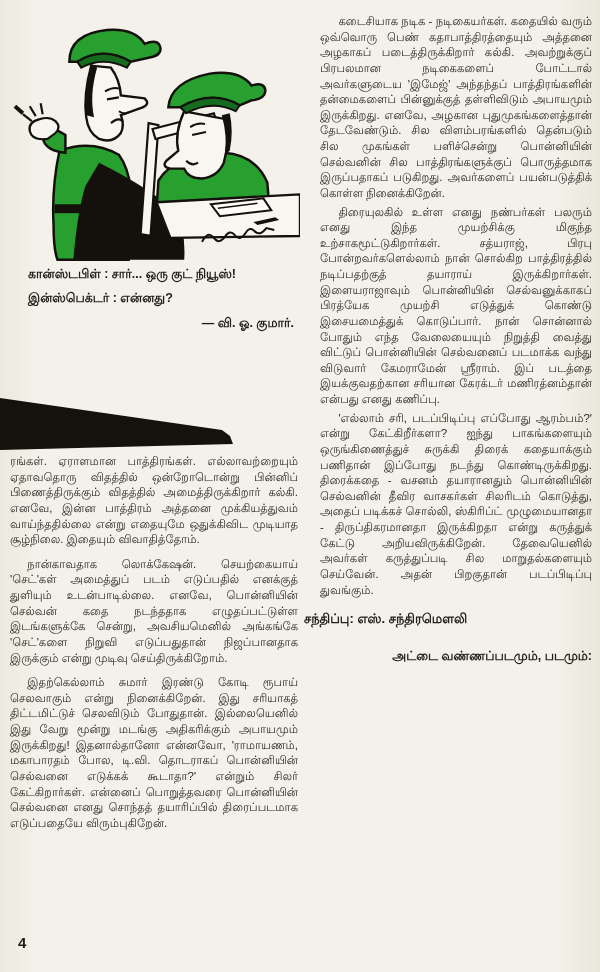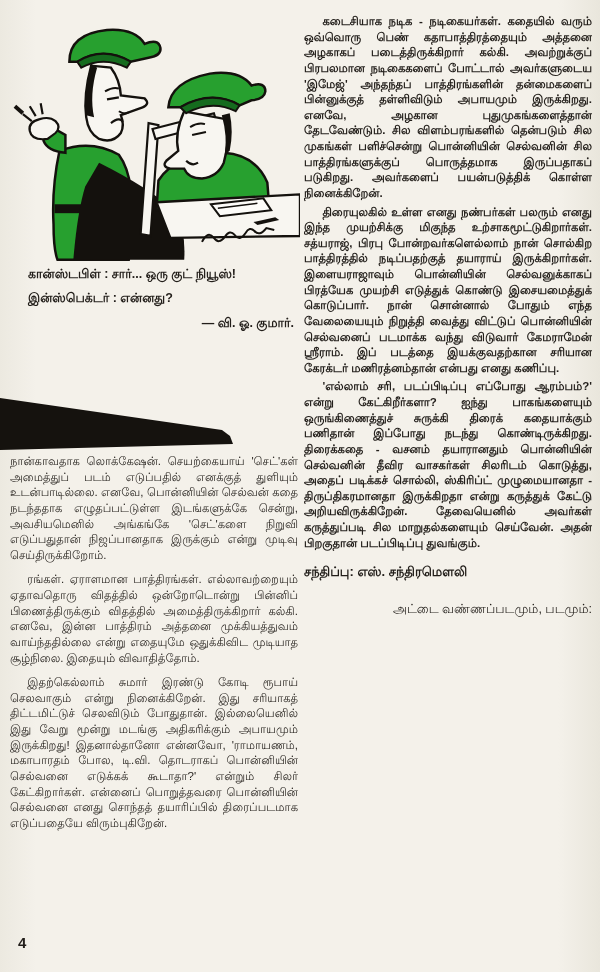--- a/index.html
+++ b/index.html
@@ -20,23 +20,23 @@
   .caption .artist{ text-align:right;padding-right:4px;margin-top:0;}
   .wedge{position:absolute;left:0;top:386px;width:240px;height:66px;}
   .body-left{position:absolute;left:2px;top:454px;width:288px;height:476px;overflow:hidden;
              font-size:11.5px;line-height:1.36;text-align:justify;}
   .body-left p{margin:0 0 9px 0;}
   .body-left p:not(:first-child){text-indent:1.5em;}
   .pageno{position:absolute;left:10px;top:934px;font-weight:bold;font-size:15px;}
   
   .col-right{position:absolute;left:304px;top:14px;width:288px;height:952px;overflow:hidden;
              font-size:11.5px;line-height:1.36;text-align:justify;}
-  .col-right p.bodytext{margin:0 0 3px 0;text-indent:1.6em;font-weight:bold;}
+  .col-right p.bodytext{margin:0 0 3px 16px;text-indent:1.6em;}
   .byline{margin-top:12px;font-weight:bold;font-size:13px;text-indent:0;}
-  .credits{margin-top:18px;text-align:right;font-weight:normal;font-size:12.5px;line-height:1.6;text-indent:0;}
+  .credits{margin-top:18px;text-align:right;font-weight:bold;font-size:12.5px;line-height:1.6;text-indent:0;}
   .credits .credit2{padding-right:42px;}
 </style>
 </head>
 <body>
 
 <div class="page">
 
   <div class="col-left">
 
     <svg class="cartoon" viewBox="0 0 295 260" aria-hidden="true">
@@ -86,22 +86,22 @@
       </g>
     </svg>
 
     <div class="caption">
       <p>கான்ஸ்டபிள் : சார்... ஒரு குட் நியூஸ்!</p>
       <p>இன்ஸ்பெக்டர் : என்னது?</p>
       <p class="artist">— வி. ஓ. குமார்.</p>
     </div>
 
     <div class="body-left">
+      <p class="bodytext">ரங்கள். ஏராளமான பாத்திரங்கள். எல்லாவற்றையும் ஏதாவதொரு விதத்தில் ஒன்றோடொன்று பின்னிப் பிணைத்திருக்கும் விதத்தில் அமைத்திருக்கிறார் கல்கி. எனவே, இன்ன பாத்திரம் அத்தனை முக்கியத்துவம் வாய்ந்ததில்லை என்று எதையுமே ஒதுக்கிவிட முடியாத சூழ்நிலை. இதையும் விவாதித்தோம்.</p>
       <p class="bodytext">நான்காவதாக லொக்கேஷன். செயற்கையாய் 'செட்'கள் அமைத்துப் படம் எடுப்பதில் எனக்குத் துளியும் உடன்பாடில்லை. எனவே, பொன்னியின் செல்வன் கதை நடந்ததாக எழுதப்பட்டுள்ள இடங்களுக்கே சென்று, அவசியமெனில் அங்கங்கே 'செட்'களை நிறுவி எடுப்பதுதான் நிஜப்பானதாக இருக்கும் என்று முடிவு செய்திருக்கிறோம்.</p>
-      <p class="bodytext">ரங்கள். ஏராளமான பாத்திரங்கள். எல்லாவற்றையும் ஏதாவதொரு விதத்தில் ஒன்றோடொன்று பின்னிப் பிணைத்திருக்கும் விதத்தில் அமைத்திருக்கிறார் கல்கி. எனவே, இன்ன பாத்திரம் அத்தனை முக்கியத்துவம் வாய்ந்ததில்லை என்று எதையுமே ஒதுக்கிவிட முடியாத சூழ்நிலை. இதையும் விவாதித்தோம்.</p>
       <p class="bodytext">இதற்கெல்லாம் சுமார் இரண்டு கோடி ரூபாய் செலவாகும் என்று நினைக்கிறேன். இது சரியாகத் திட்டமிட்டுச் செலவிடும் போதுதான். இல்லையெனில் இது வேறு மூன்று மடங்கு அதிகரிக்கும் அபாயமும் இருக்கிறது! இதனால்தானோ என்னவோ, 'ராமாயணம், மகாபாரதம் போல, டி.வி. தொடராகப் பொன்னியின் செல்வனை எடுக்கக் கூடாதா?' என்றும் சிலர் கேட்கிறார்கள். என்னைப் பொறுத்தவரை பொன்னியின் செல்வனை எனது சொந்தத் தயாரிப்பில் திரைப்படமாக எடுப்பதையே விரும்புகிறேன்.</p>
     </div>
 
     <div class="pageno">4</div>
   </div>
 
   <svg class="wedge" viewBox="0 0 240 66" aria-hidden="true">
     <polygon points="0,12 222,44 230,50 233,58 0,64" fill="#15120e"></polygon>
   </svg>
 

